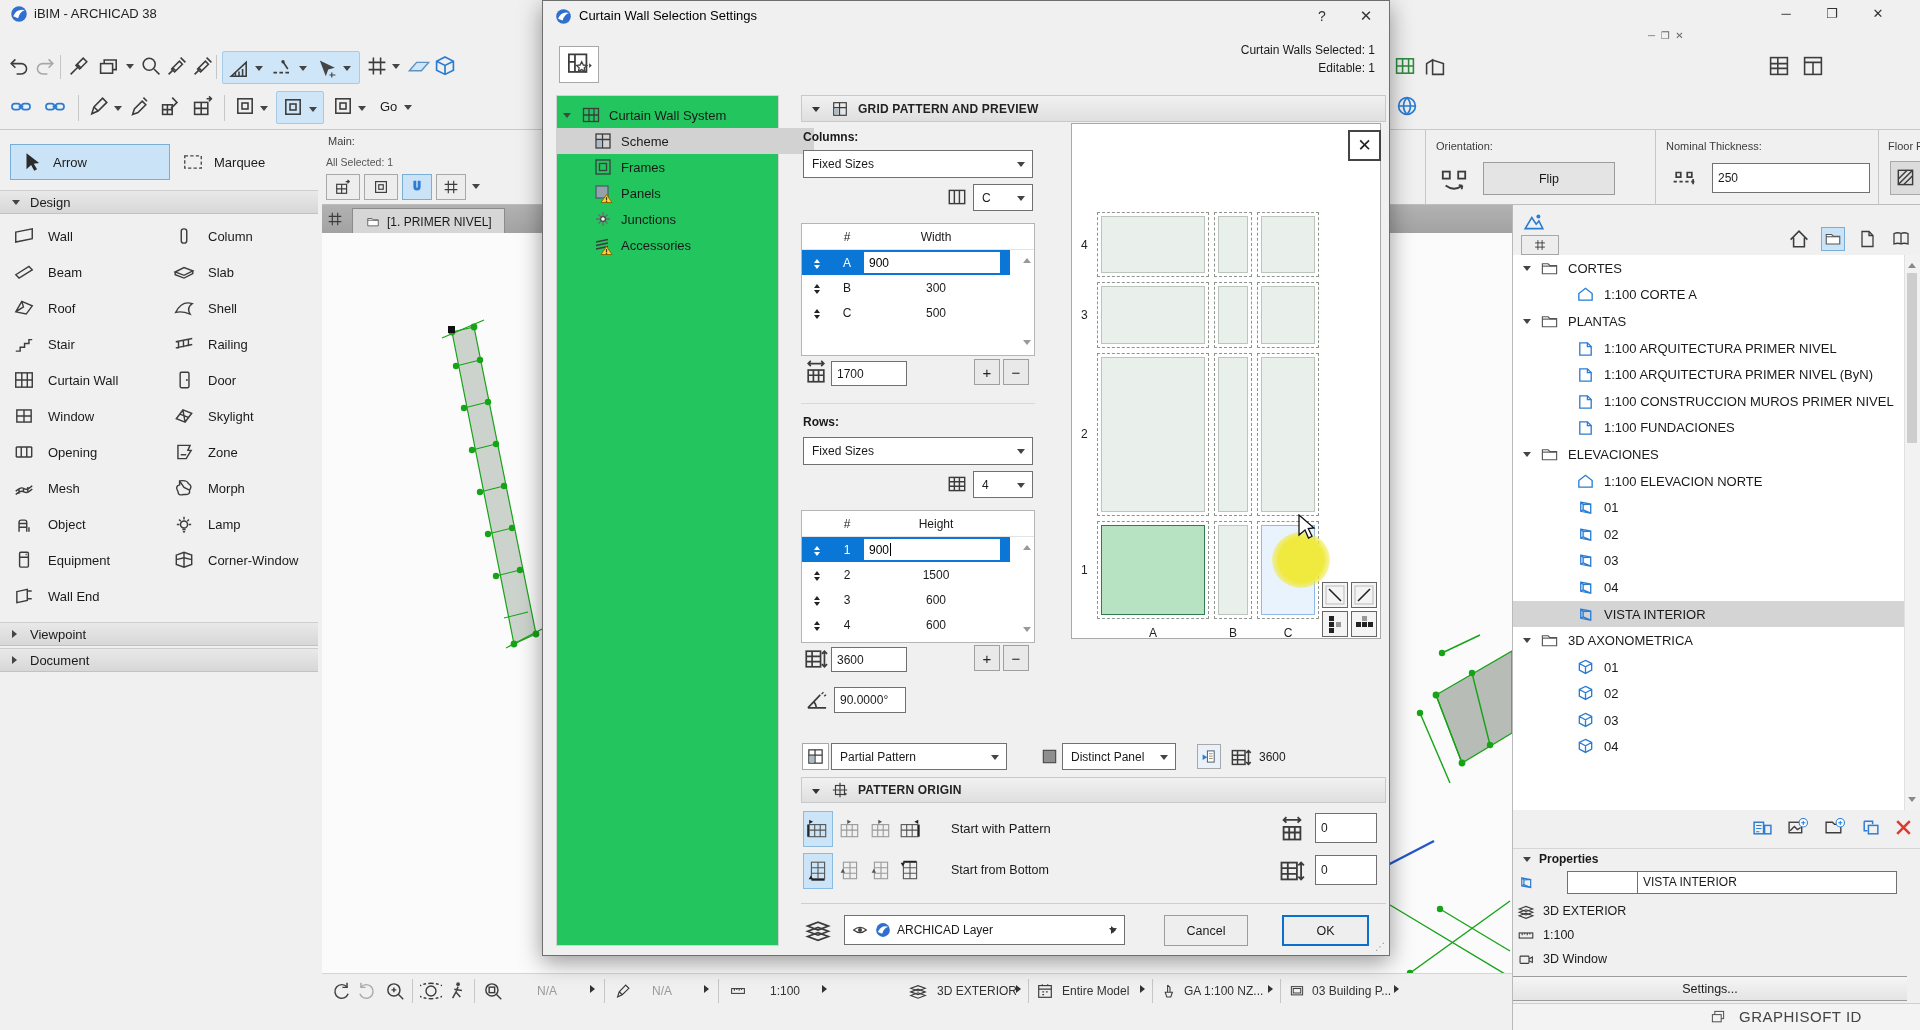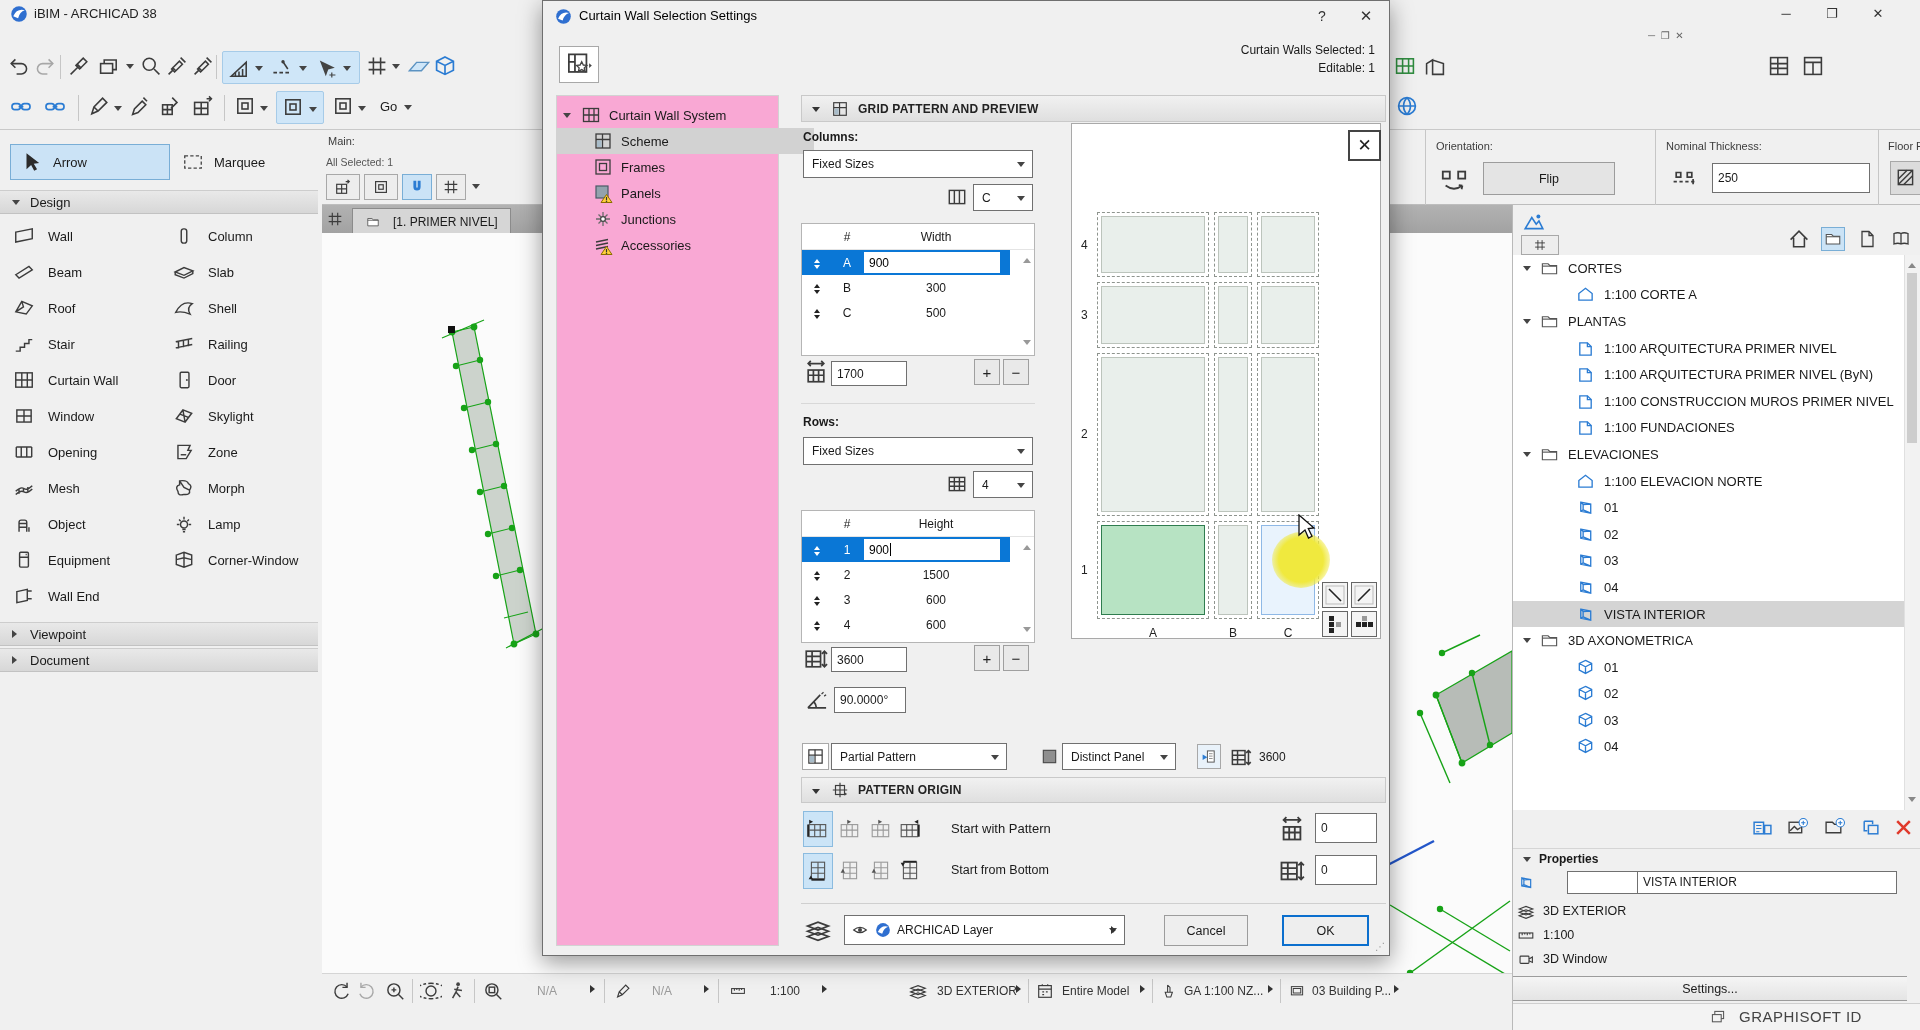--- a/index.html
+++ b/index.html
@@ -31,31 +31,31 @@
 .toolbtn{position:absolute;height:36px;display:flex;align-items:center;gap:10px;font-size:13px;box-sizing:border-box;padding-left:10px}
 .toolbtn.sel{background:#cbe3f6;border:1px solid #79aed6}
 .sechdr{position:absolute;left:0;width:318px;height:24px;background:linear-gradient(#e9e9e9,#d7d7d7);border-top:1px solid #cdcdcd;border-bottom:1px solid #c2c2c2;display:flex;align-items:center;font-size:13px;box-sizing:border-box;padding-left:30px}
 .sechdr::before{content:"";position:absolute;left:12px;top:9px;border:4px solid transparent;border-top:5px solid #444}
 .sechdr.coll::before{border:4px solid transparent;border-left:5px solid #444;top:7px}
 .toolgrid{position:absolute;left:0;top:78px;width:318px;display:grid;grid-template-columns:160px 158px;grid-auto-rows:36px}
 .toolcell{display:flex;align-items:center;gap:12px;padding-left:12px;font-size:13px}
 .toolcell .ic{width:24px;height:22px;flex:0 0 auto}
 
 .tabstrip{left:322px;top:205px;width:1190px;height:28px;background:linear-gradient(#b2b2b2,#a2a2a2)}
-.tab{position:absolute;left:30px;top:3px;height:25px;background:#d6d6d6;border:1px solid #8b8b8b;border-bottom:none;display:flex;align-items:center;gap:12px;padding:0 12px;font-size:12px}
+.tab{position:absolute;left:30px;top:3px;height:25px;background:#d6d6d6;border:1px solid #8b8b8b;border-bottom:none;display:flex;align-items:center;gap:6px;padding:0 12px;font-size:12px}
 .canvas{left:322px;top:233px;width:1190px;height:740px;background:#fbfbfb}
 .statusbar{left:322px;top:973px;width:1190px;height:35px;background:#f0f0f0;border-top:1px solid #d5d5d5;box-sizing:border-box;font-size:12px;color:#333}
 .sb-ic{position:absolute;top:6px;width:22px;height:22px}
 .sb-na{color:#9a9a9a}
 
 .dlg{left:542px;top:0;width:848px;height:956px;background:#f0f0f0;border:1px solid #6f6f6f;box-shadow:0 6px 22px rgba(0,0,0,.4);box-sizing:border-box}
 .dlg-title{position:absolute;left:0;top:0;width:100%;height:30px}
 .dlg-title-text{position:absolute;left:36px;top:7px;font-size:13px;color:#000}
 .dlg-x{position:absolute;top:0;width:46px;height:30px;text-align:center;line-height:30px;font-size:14px;color:#333}
-.treepanel{position:absolute;left:13px;top:94px;width:223px;height:851px;background:#f9a8d4;border:1px solid #d2d2d2;box-sizing:border-box;font-size:13px}
+.treepanel{position:absolute;left:13px;top:94px;width:223px;height:851px;background:#22c55e;border:1px solid #d2d2d2;box-sizing:border-box;font-size:13px}
 .trow{position:absolute;left:0;width:221px;height:26px;display:flex;align-items:center;gap:8px}
 .trow .ic{width:20px;height:20px;flex:0 0 auto}
 .trow.sel{background:#d2d2d2}
 .sect-hdr{position:absolute;left:258px;width:585px;height:27px;background:linear-gradient(#f1f1f1,#dfdfdf);border:1px solid #c9c9c9;box-sizing:border-box;display:flex;align-items:center;gap:8px;padding-left:28px;font-weight:bold;font-size:12px;color:#222;letter-spacing:.2px}
 .sect-hdr::before{content:"";position:absolute;left:10px;top:11px;border:4px solid transparent;border-top:5px solid #333}
 .sect-hdr .ic{width:20px;height:18px}
 .dd{position:absolute;background:#fff;border:1px solid #707070;box-sizing:border-box;display:flex;align-items:center;padding:0 20px 0 8px;font-size:12px;overflow:hidden;white-space:nowrap}
 .dd::after{content:"";position:absolute;right:7px;top:50%;margin-top:-2px;border:4px solid transparent;border-top:5px solid #444}
 .inp{position:absolute;background:#fff;border:1px solid #707070;box-sizing:border-box;display:flex;align-items:center;padding:0 5px;font-size:12px}
 .lbl{position:absolute;font-size:12px;font-weight:bold}

